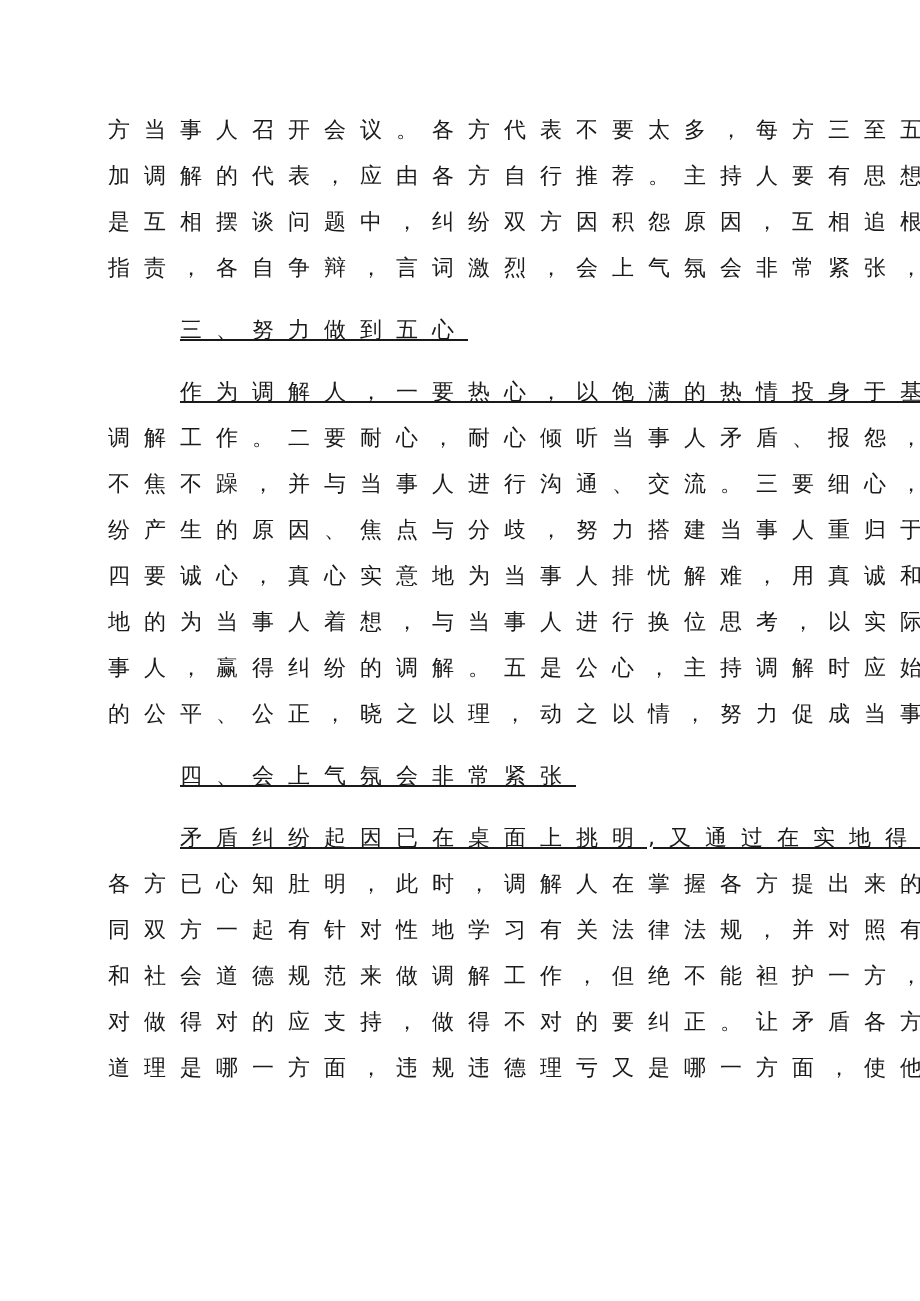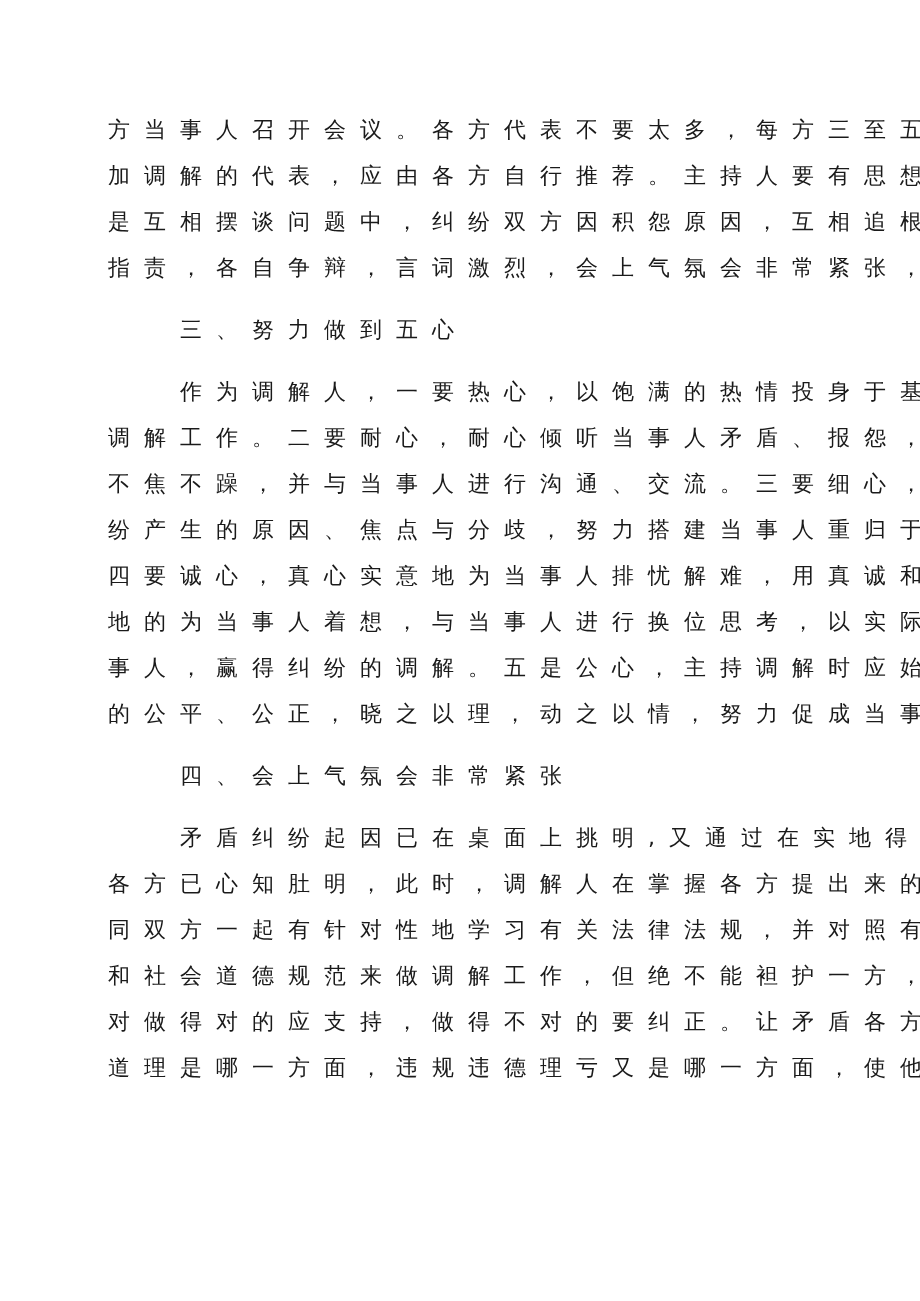--- a/index.html
+++ b/index.html
@@ -31,20 +31,21 @@
     }
     .line {
       height: 46px;
       line-height: 32px;
       font-size: 22px;
       letter-spacing: 14px;
       white-space: nowrap;
     }
     .line.indent {
       padding-left: 72px;
+      text-decoration: underline;
     }
     .gap {
       height: 16px;
     }
   </style>
 </head>
 <body>
 
 <div class="page">
   <div class="content" id="content">

